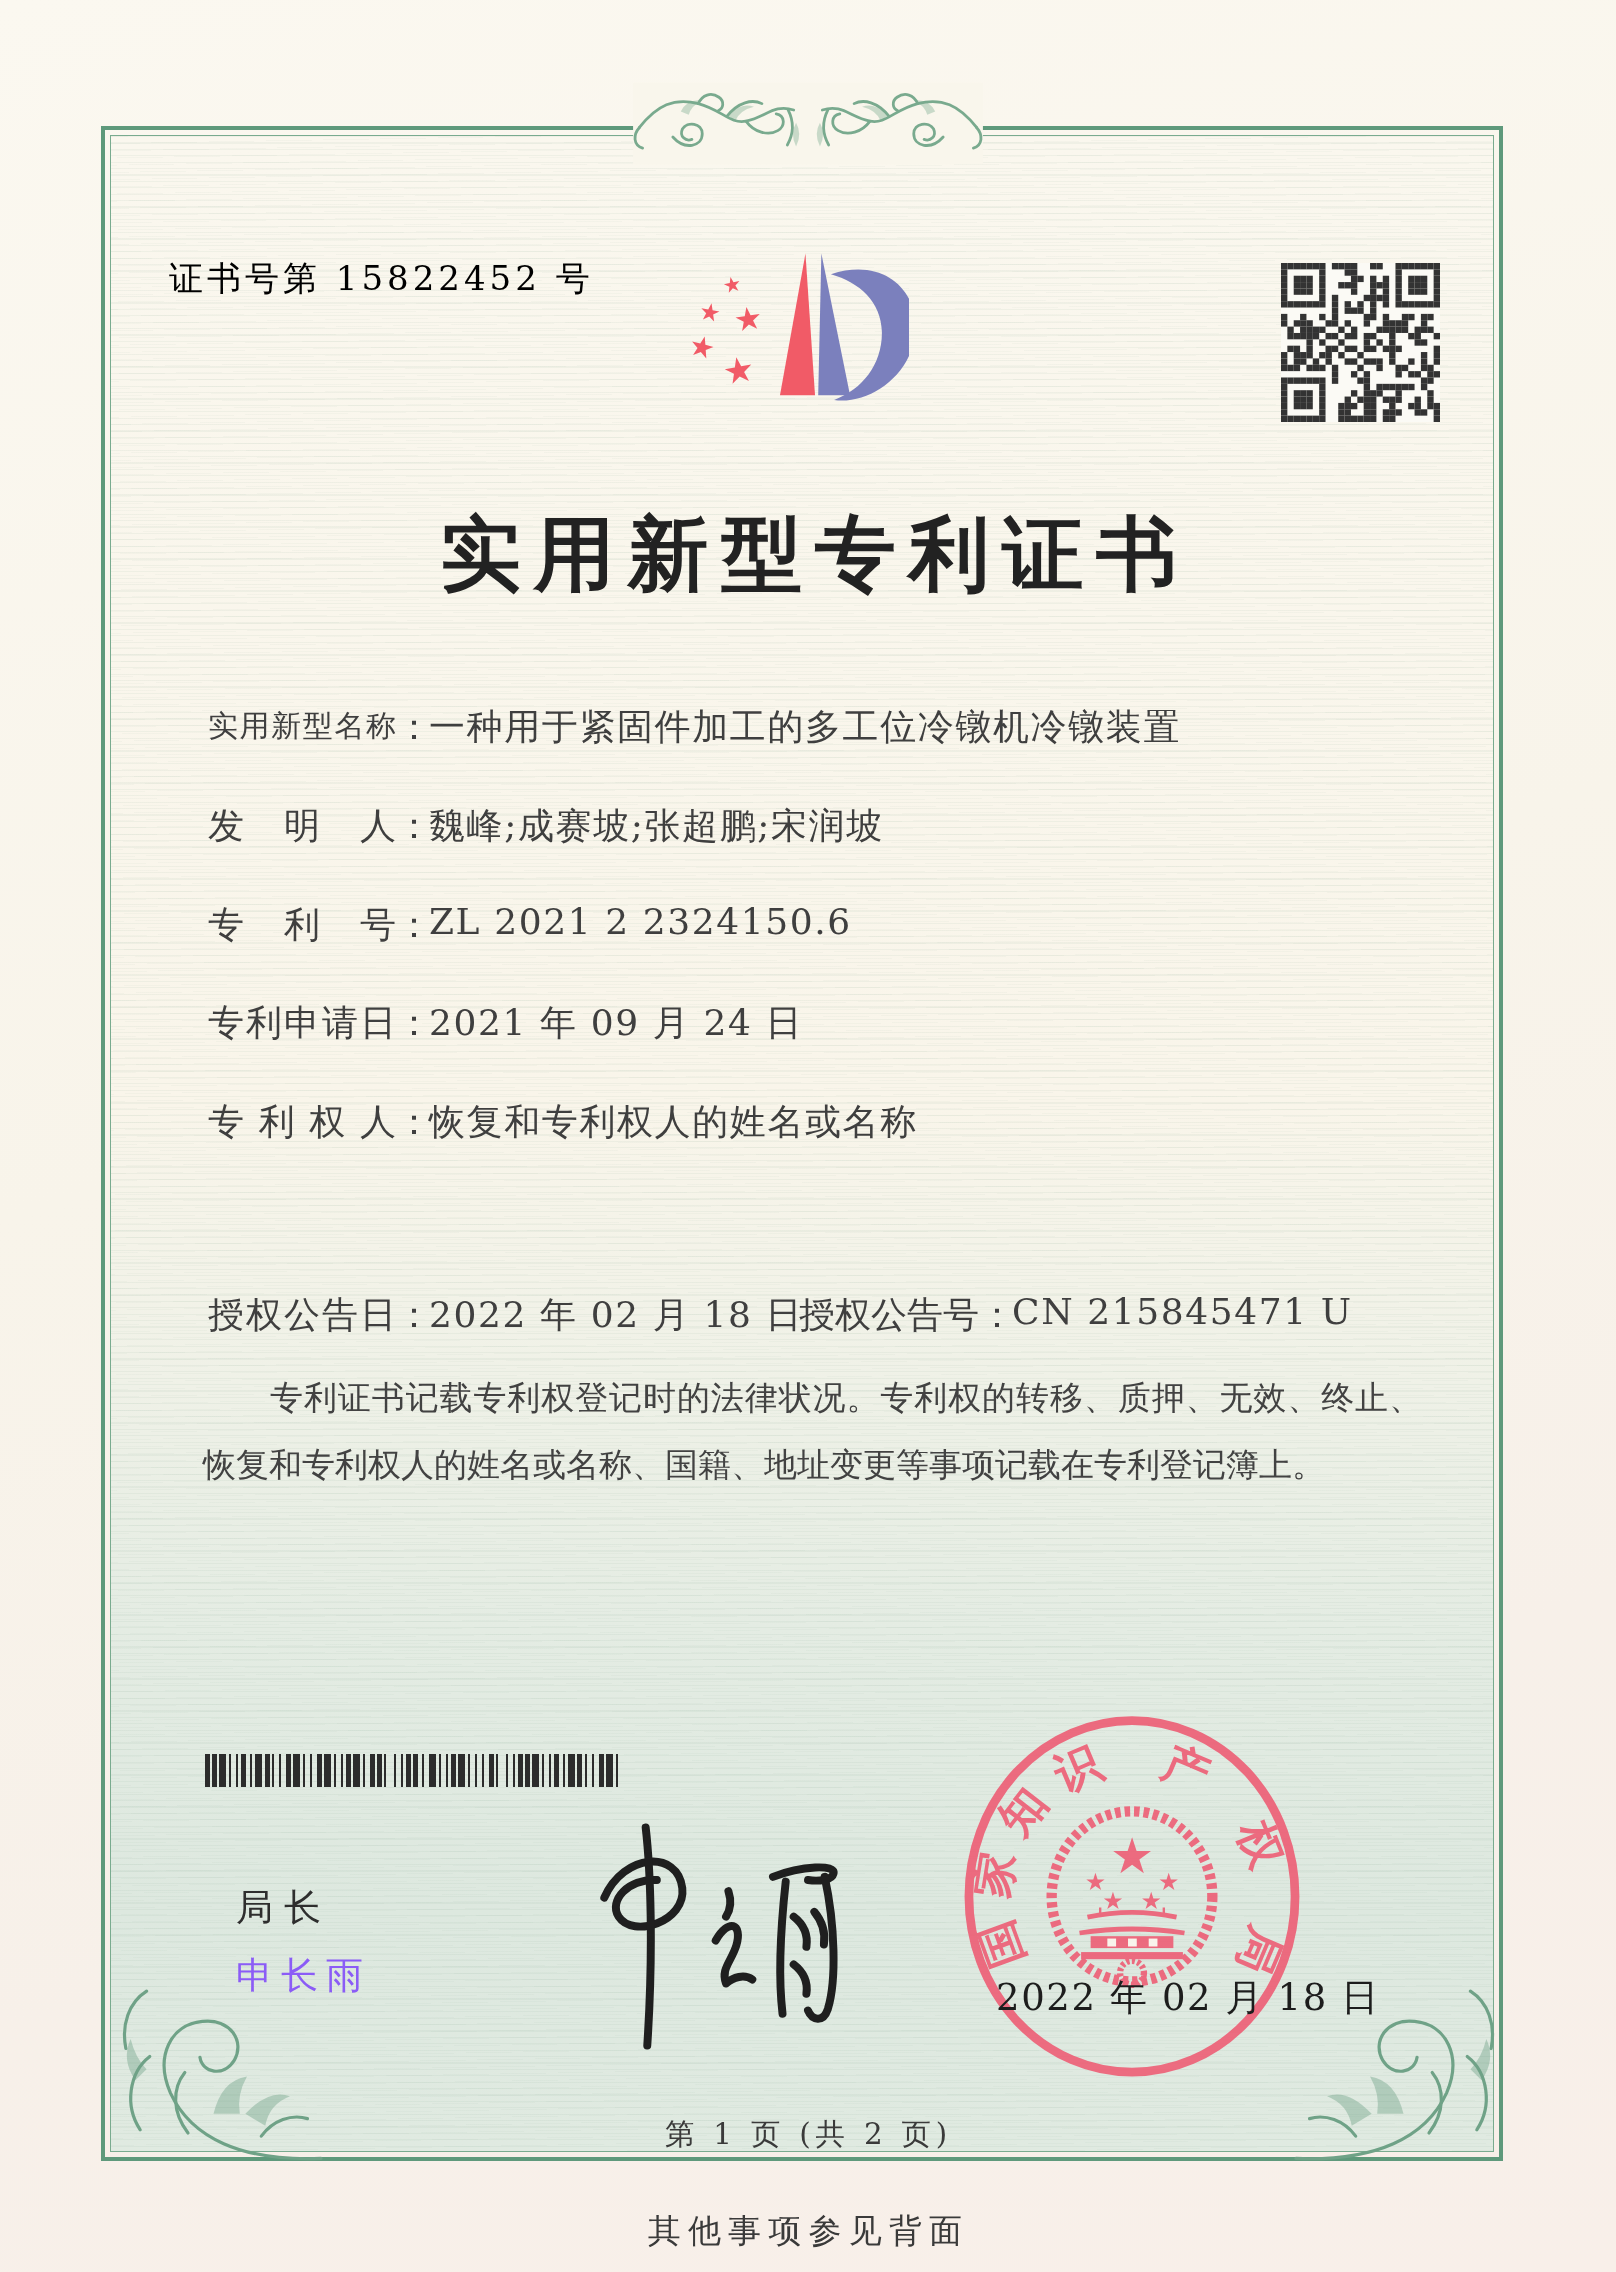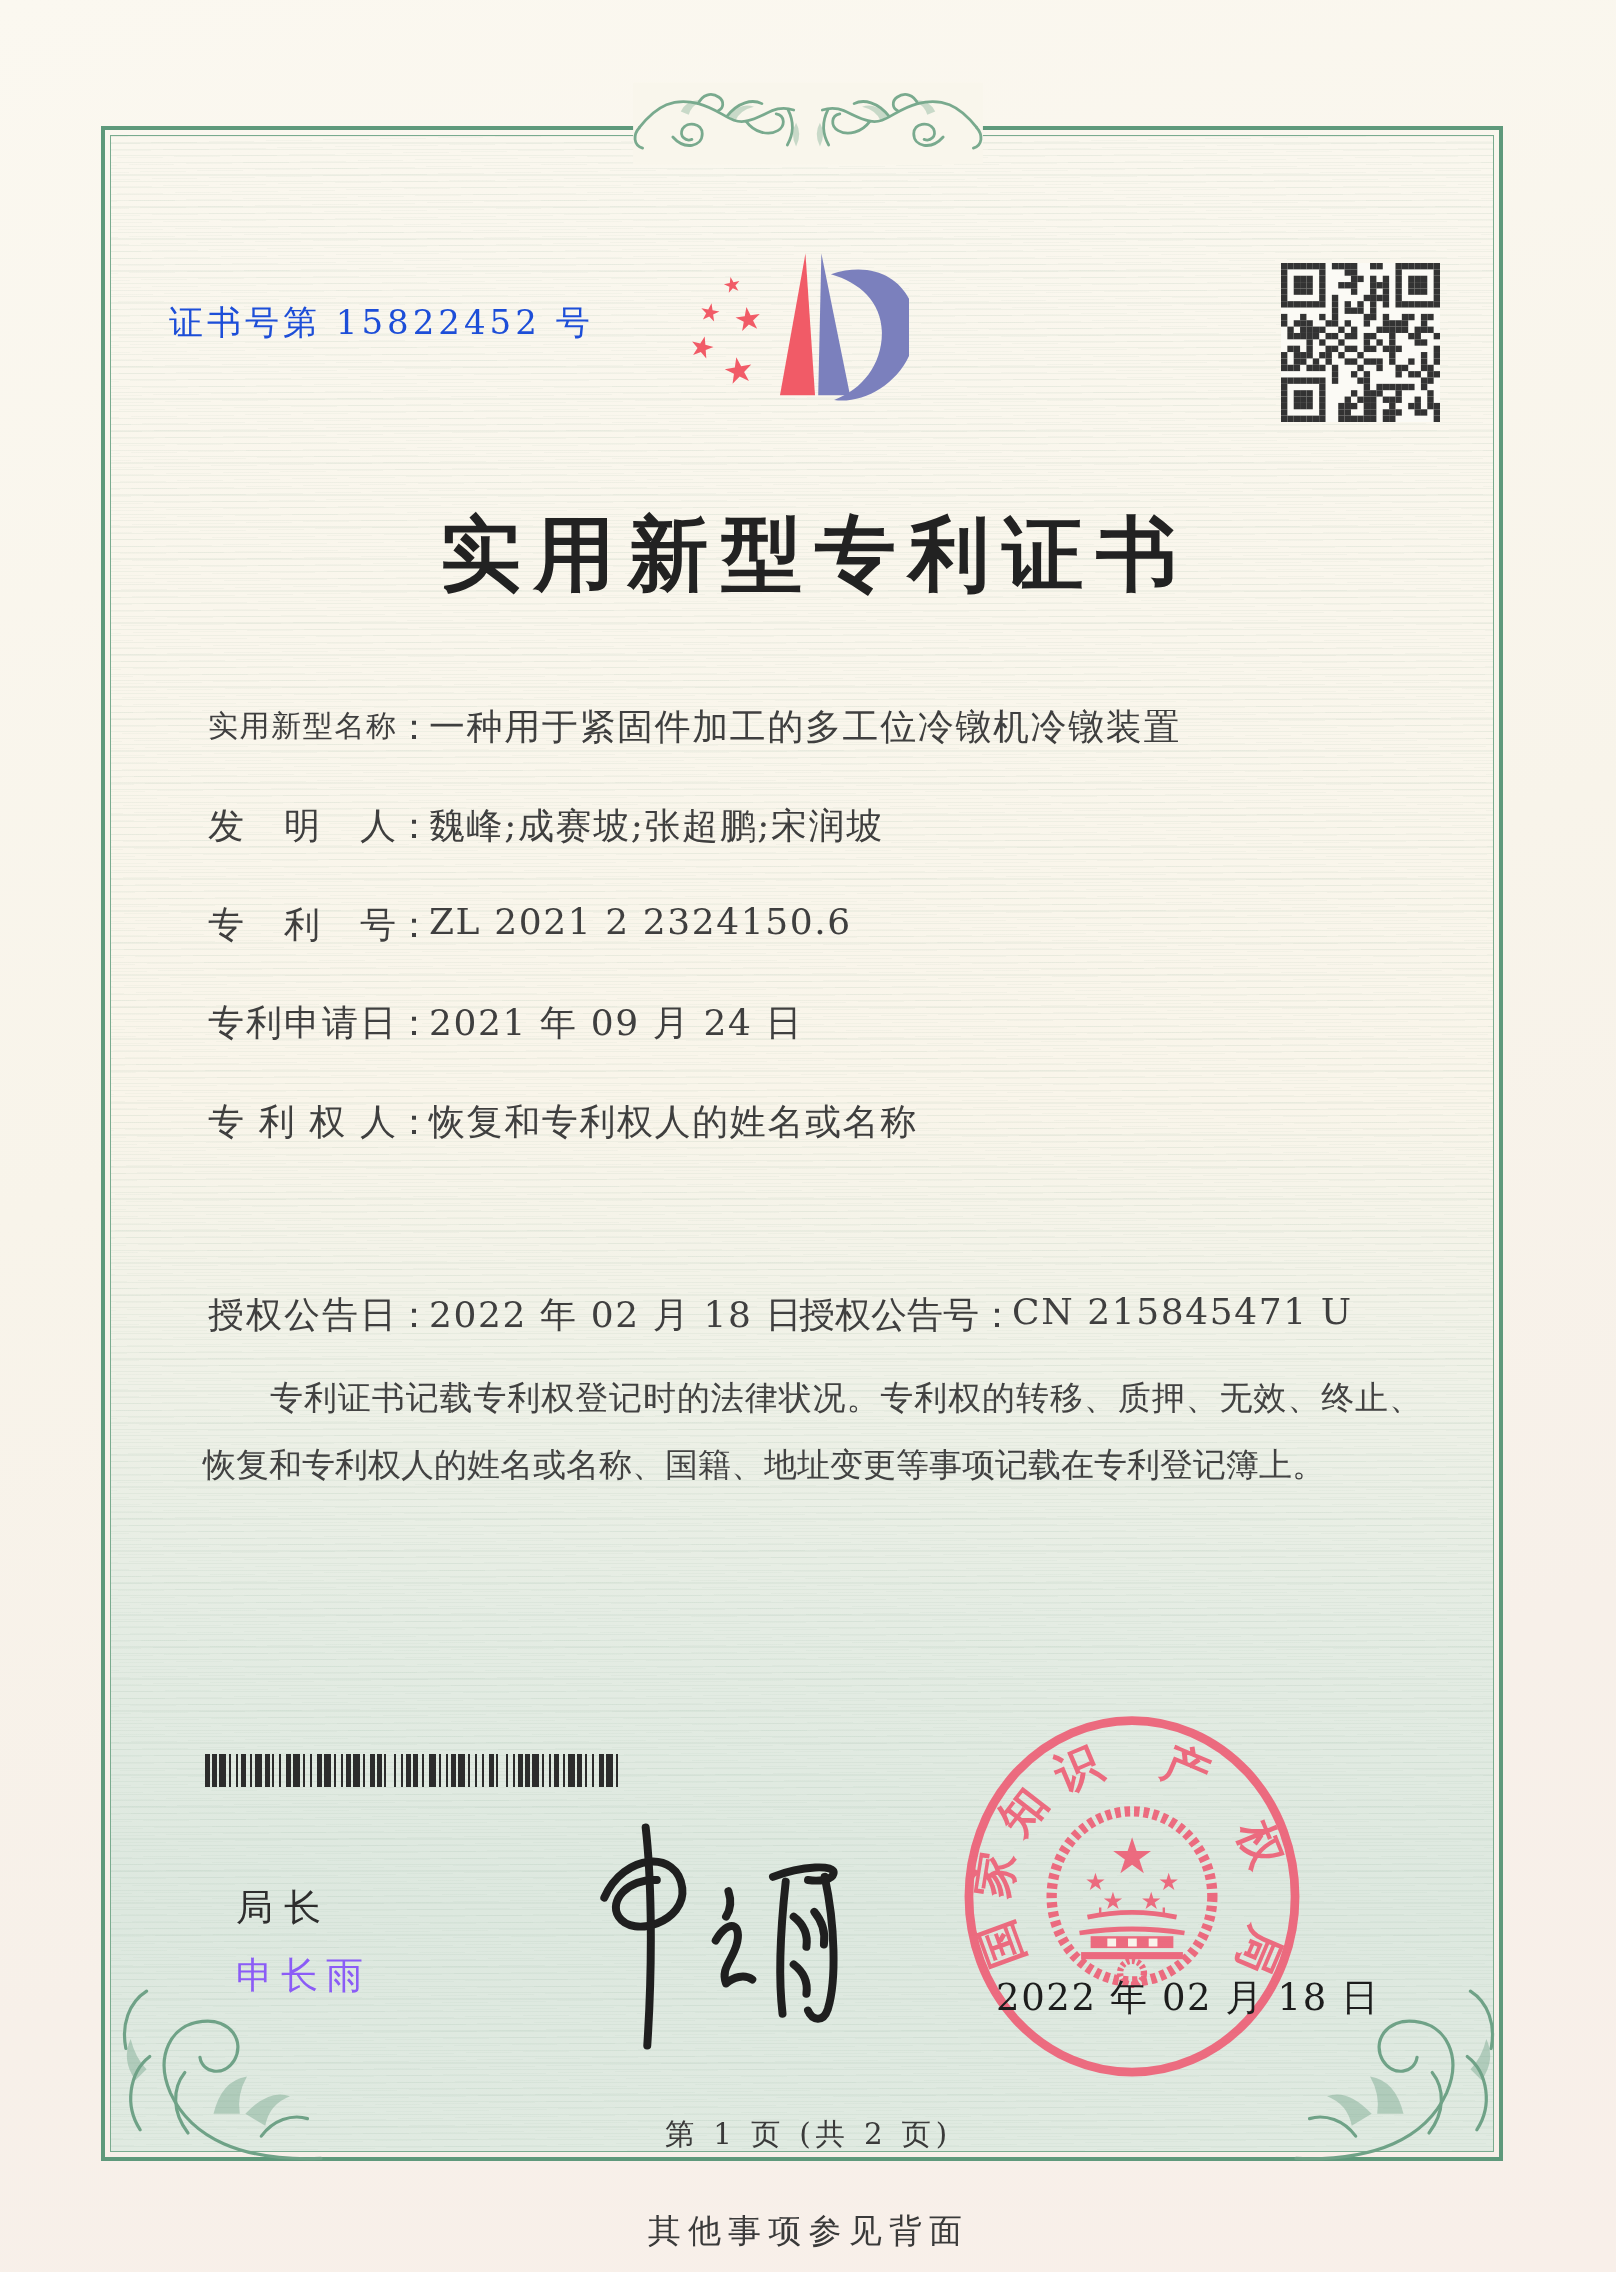--- a/index.html
+++ b/index.html
@@ -12,21 +12,21 @@
   
   .frame{position:absolute;left:101px;top:126px;width:1402px;height:2035px;
     border:4.8px solid #5e997b;box-sizing:border-box;}
   .frame-inner{position:absolute;inset:4.8px;border:1.6px solid #79ab8f;
     background:linear-gradient(180deg,#faf7ee 0%,#f9f5ea 48%,#eff1e7 62%,#e4ece3 74%,#dde8df 88%,#e0eae1 100%);}
   .texture{position:absolute;inset:6.4px;
     background:
       repeating-linear-gradient(180deg,rgba(124,162,138,0.085) 0 1.2px,rgba(0,0,0,0) 1.2px 6.4px),
       repeating-linear-gradient(179deg,rgba(124,162,138,0.05) 0 0.8px,rgba(0,0,0,0) 0.8px 7.2px);}
   
-  .cert-no{position:absolute;left:169px;top:256px;font-size:34px;letter-spacing:4px;color:#1d4ed8;margin-top:44px;}
+  .cert-no{position:absolute;left:169px;top:256px;font-size:34px;letter-spacing:4px;color:#000000;}
   .logo{position:absolute;left:686px;top:236px;}
   .qr{position:absolute;left:1281px;top:263px;}
   .title{position:absolute;left:0;top:501px;width:100%;text-align:center;
     font-size:81px;font-weight:bold;letter-spacing:12.7px;text-indent:12.7px;color:#222;}
   
   .field-row{position:absolute;left:208px;font-size:36px;color:#3f3f3f;white-space:nowrap;}
   .flabel{display:inline-block;width:188px;text-align:justify;text-align-last:justify;vertical-align:top;}
   .flabel.small{font-size:30px;padding-top:3.2px;}
   .fcolon{display:inline-block;width:33px;vertical-align:top;}
   .fvalue{display:inline-block;vertical-align:top;letter-spacing:1.6px;}

